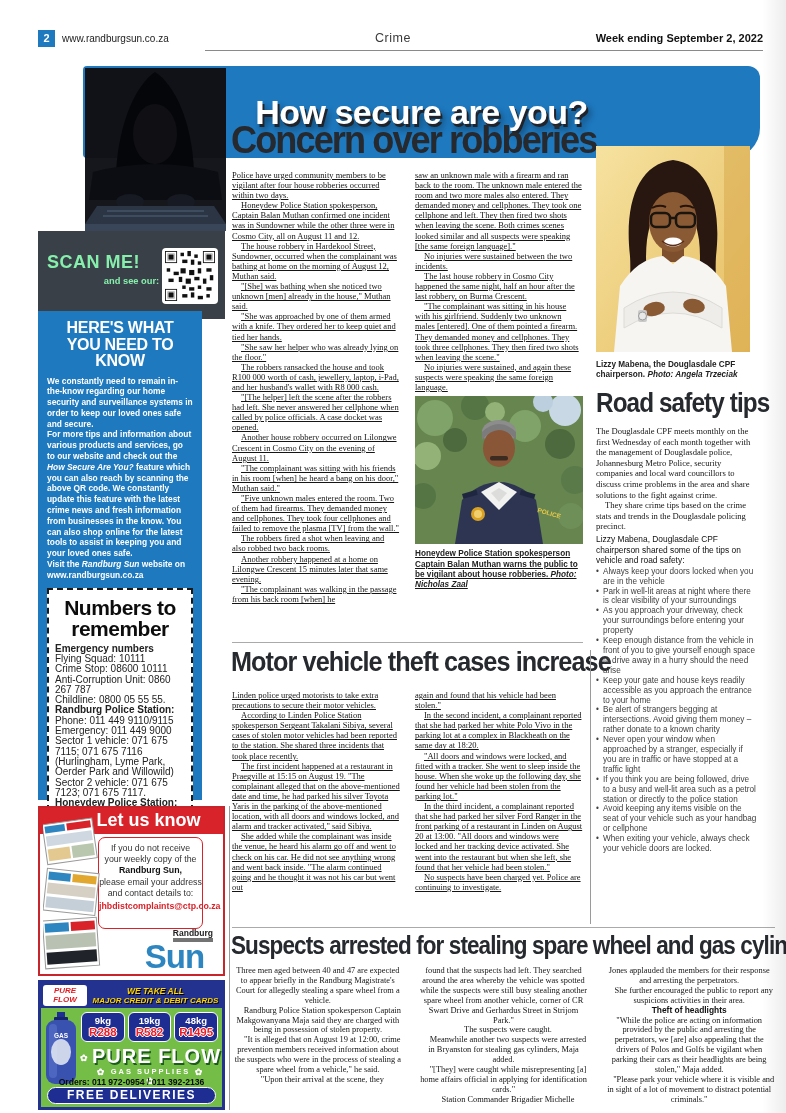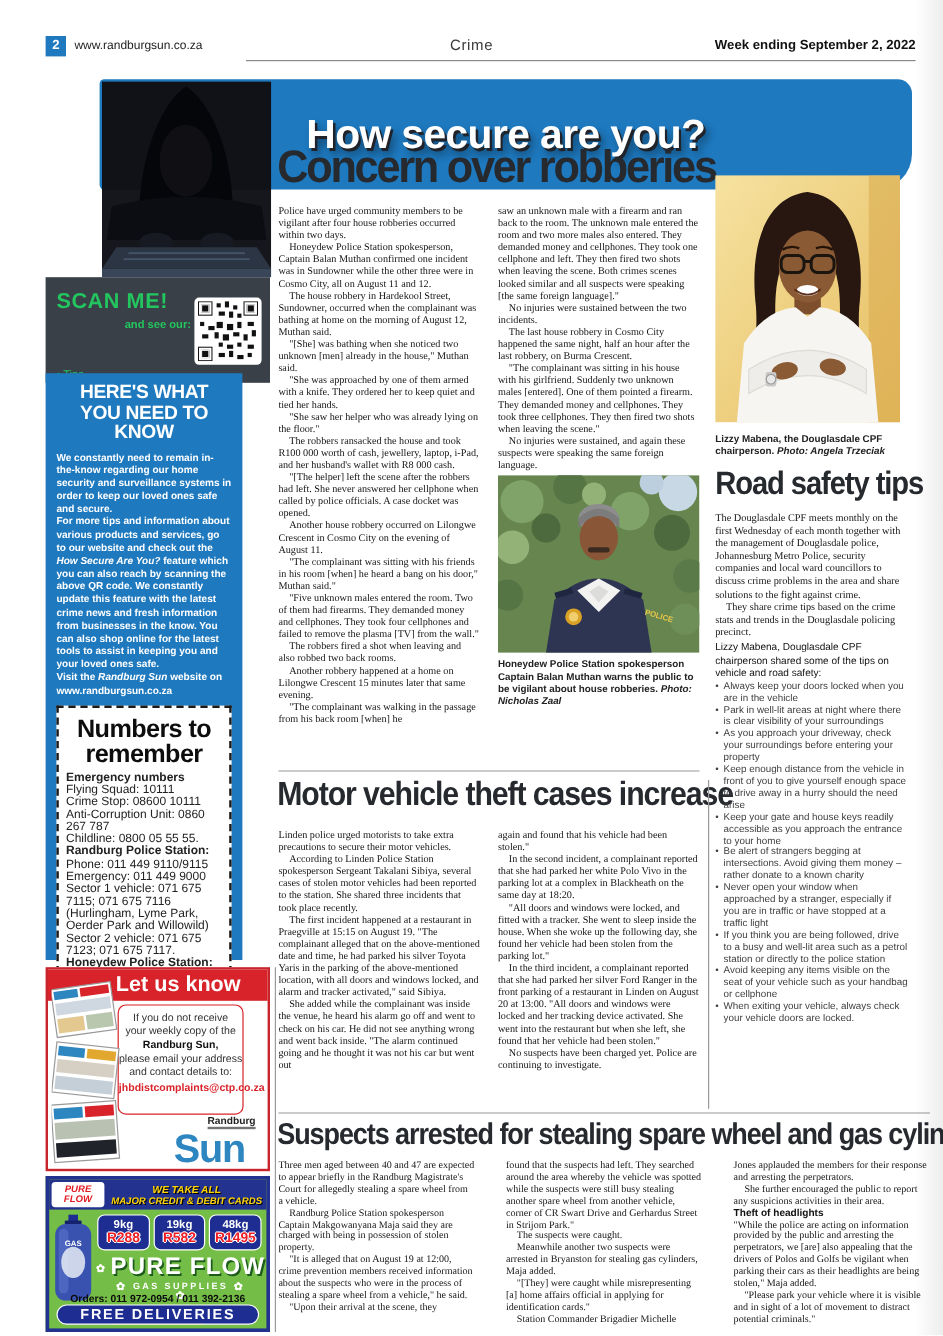--- a/index.html
+++ b/index.html
@@ -19,21 +19,21 @@
 
   
   .banner { left:83px; top:66px; width:677px; height:92px; background:#1e79bf;
             border-radius:4px 12px 30px 4px; }
   .banner-title { width:100%; text-align:center; line-height:92px; font-size:34px; font-weight:bold;
             color:#fff; letter-spacing:-.5px;
             text-shadow:2px 3px 0 #20242a, 4px 6px 7px rgba(0,0,0,.45); }
   .hacker { left:85px; top:68px; width:141px; height:163px; }
 
   
-  .scanbox { left:38px; top:231px; width:187px; height:88px; background:#3a4048; color:#22c55e; padding:10px 9px; }
+  .scanbox { left:38px; top:231px; width:187px; height:88px; background:#3a4048; color:#86efac; padding:21px 9px; }
   .scan-title { font-size:18px; font-weight:bold; letter-spacing:.5px; }
   .scan-sub { font-size:9.3px; font-weight:bold; margin-top:3px;text-align:center; }
   .scan-list { list-style:none; font-size:9.3px; font-weight:normal; line-height:11.5px;margin-top:32px; }
   .scan-list li::before { content:"• "; }
   .qr { position:absolute; right:7px; top:17px; width:56px; height:56px; background:#fff; border-radius:4px; padding:3px; }
 
   .knowbox { left:38px; top:311px; width:164px; height:489px; background:#1e79bf; padding:9px 9px 8px; color:#fff; }
   .kb-title { width:136px; margin:0 auto; text-align:center; font-size:16px; line-height:16.5px;
               font-weight:bold; letter-spacing:-.3px; }
   .kb-body { margin-top:6px; font-size:8.4px; font-weight:bold; line-height:10.8px; }
@@ -46,21 +46,21 @@
 
   .letbox { left:38px; top:806px; width:187px; height:170px; border:2px solid #c8242b; background:#fff; }
   .let-head { height:26px; background:#d8232a; color:#fff; font-size:18px; font-weight:bold;
               text-align:center; line-height:25px; padding-left:34px; }
   .papers { position:absolute; left:3px; top:5px; width:58px; height:158px; z-index:2; }
   .let-body { position:absolute; left:58px; top:29px; right:20px; height:92px; border:1.5px solid #d8232a;
               border-radius:7px; text-align:center; font-size:8.8px; line-height:11.2px; color:#333; padding-top:5px; }
   .let-body .b { font-weight:bold; color:#111; }
   .let-email { font-weight:bold; color:#d8232a; margin-top:2px; }
   .sun-logo { position:absolute; right:10px; bottom:2px; text-align:left; }
-  .sun-small { font-size:8.5px; font-weight:bold; color:#222; margin-left:28px; border-bottom:2px solid #737373; display:inline-block;}
+  .sun-small { font-size:8.5px; font-weight:bold; color:#222; margin-left:28px; border-bottom:4px solid #737373; display:inline-block;}
   .sun-big { font-size:33px; line-height:30px; font-weight:bold; color:#2e86c1; letter-spacing:-1px; }
 
   .gasad { left:38px; top:980px; width:187px; height:130px; background:#74bd47; border:3px solid #23318f; }
   .gas-top { height:25px; background:#23318f; display:flex; align-items:center; }
   .gas-logo { width:44px; height:21px; background:#fff; border-radius:3px; margin:0 2px; text-align:center;
               font-size:8px; line-height:8.5px; font-weight:bold; font-style:italic; color:#e21c23; padding-top:2px;}
   .gas-toptext { flex:1; text-align:center; color:#ffd400; font-weight:bold; font-style:italic;
                  text-shadow:1px 1px 0 #000; }
   .gt1 { font-size:8.5px; } .gt2 { font-size:8px; }
   .cylinder { position:absolute; left:4px; top:29px; width:32px; height:72px; }
@@ -84,25 +84,25 @@
 
   
   .h-big { font-weight:bold; color:#26292e; transform:scaleX(.95); transform-origin:left; white-space:nowrap; }
   .h1 { left:231px; top:119px; font-size:38px; letter-spacing:-2px; }
   .h2 { left:231px; top:646px; font-size:28px; letter-spacing:-1px; transform:scaleX(.9); }
   .h3 { left:596px; top:388px; font-size:27px; letter-spacing:-1px; transform:scaleX(.9); }
   .h4 { left:231px; top:931px; font-size:25px; letter-spacing:-1px; transform:scaleX(.9); }
 
   .serifcol { font-family:"Liberation Serif", serif; font-size:8.5px; line-height:10.1px; color:#151515; }
   .serifcol p + p { text-indent:9px; }
-  .cols2 { display:flex; gap:15px; }
+  .cols2 { display:flex; gap:15px;text-decoration:underline; }
   .cols2 > div { width:168px; }
   .art1 { left:232px; top:170px; width:351px; height:474px; overflow:hidden; }
   .art2 { left:232px; top:690px; width:351px; height:238px; overflow:hidden; }
-  .cols3 { left:232px; top:966px; width:543px; display:flex; gap:26px; height:144px; overflow:hidden; }
+  .cols3 { left:232px; top:966px; width:543px; display:flex; gap:14px; height:144px; overflow:hidden;text-align:center; }
   .cols3 > div { flex:1; font-size:8.4px; line-height:9.9px; }
   .cols3 .subhead { font-family:"Liberation Sans",sans-serif; font-weight:bold; font-size:8.4px; color:#111; }
 
   .photo { display:block; }
   .caption { font-size:8.2px; line-height:10.4px; font-weight:bold; color:#222; font-family:"Liberation Sans",sans-serif; }
   .caption .credit { font-style:italic; }
 
   
   .rightcol { left:596px; top:146px; width:166px; }
   .rc-caption { margin-top:4px; width:162px; }

